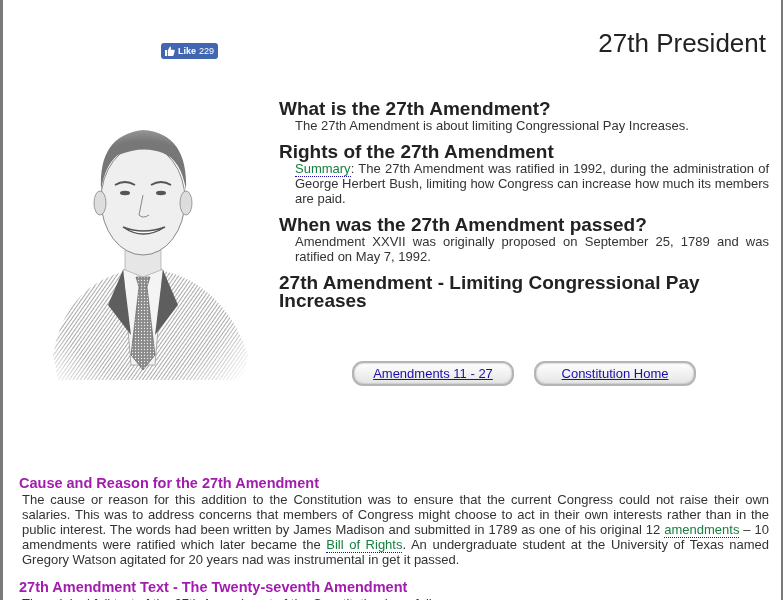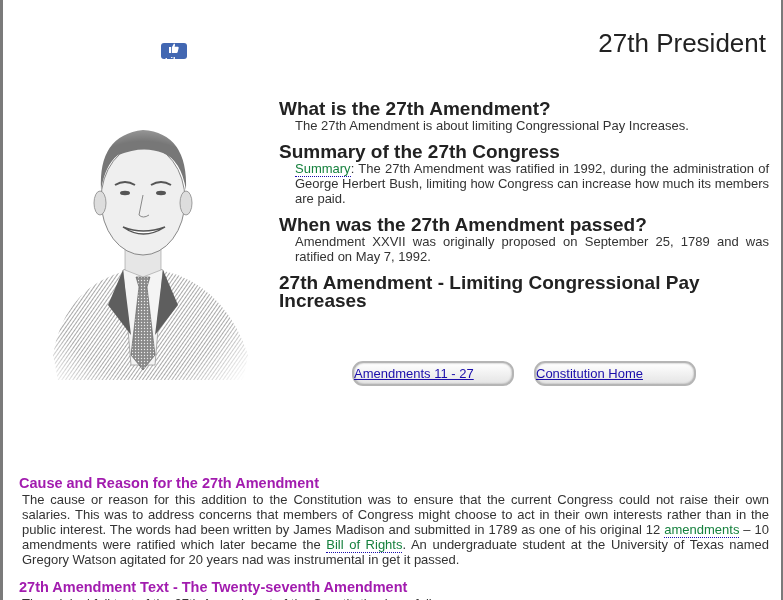--- a/index.html
+++ b/index.html
@@ -16,21 +16,20 @@
       border-right: 2px solid #7a7a7a;
       background: #fff;
     }
     .fb-like {
       position: absolute; left: 158px; top: 43px;
       height: 16px; padding: 0 4px;
       background: #4267b2; border-radius: 3px;
       color: #fff; font-size: 9px; font-weight: bold;
       display: flex; align-items: center; gap: 3px;
       box-sizing: border-box;
-      flex-direction: column;
     }
     .fb-like .count { font-weight: normal; }
     .fb-like svg { display: block; }
     .site-title {
       position: absolute; right: 15px; top: 28px;
       font-size: 26px; color: #222; font-weight: normal;
     }
     .portrait {
       position: absolute; left: 20px; top: 105px;
       width: 240px; height: 280px;
@@ -47,21 +46,21 @@
     a.lnk { color: #15803d; text-decoration: none; border-bottom: 1px dotted #1a0dab; }
     .btn-row {
       position: absolute; top: 361px; left: 349px;
       display: flex; gap: 20px;
     }
     .pill {
       height: 21px; border-radius: 11px;
       background: linear-gradient(#ffffff, #e4e4e4);
       border: 2px solid #b5b5b5;
       box-shadow: 0 0 2px #999 inset;
-      display: flex; align-items: center; justify-content: flex-start;
+      display: flex; align-items: center; justify-content: center;
       font-size: 13px;
     }
     .pill a { color: #1a0dab; text-decoration: underline; }
     .pill.p1 { width: 158px; }
     .pill.p2 { width: 158px; }
     .lower {
       position: absolute; left: 16px; top: 474px; width: 750px;
       font-size: 13px; line-height: 15px; color: #333;
     }
     .lower h2 {
@@ -131,21 +130,21 @@
 
       <path d="M100 122 Q120 136 142 122 Q120 130 100 122 Z" fill="#fff" stroke="#555" stroke-width="1.4"></path>
       <rect x="0" y="0" width="240" height="280" fill="url(#fade)"></rect>
     </svg>
   </div>
 
   <div class="intro">
     <h2>What is the 27th Amendment?</h2>
     <p>The 27th Amendment is about limiting Congressional Pay Increases.</p>
 
-    <h2>Summary of the 27th Congress</h2>
+    <h2>Rights of the 27th Amendment</h2>
     <p><a class="lnk" href="#">Summary</a><span>: The 27th Amendment was ratified in 1992, during the administration of George Herbert Bush, limiting how Congress can increase how much its members are paid.</span></p>
 
     <h2>When was the 27th Amendment passed?</h2>
     <p>Amendment XXVII was originally proposed on September 25, 1789 and was ratified on May 7, 1992.</p>
 
     <h2>27th Amendment - Limiting Congressional Pay Increases</h2>
   </div>
 
   <div class="btn-row">
     <div class="pill p1">

